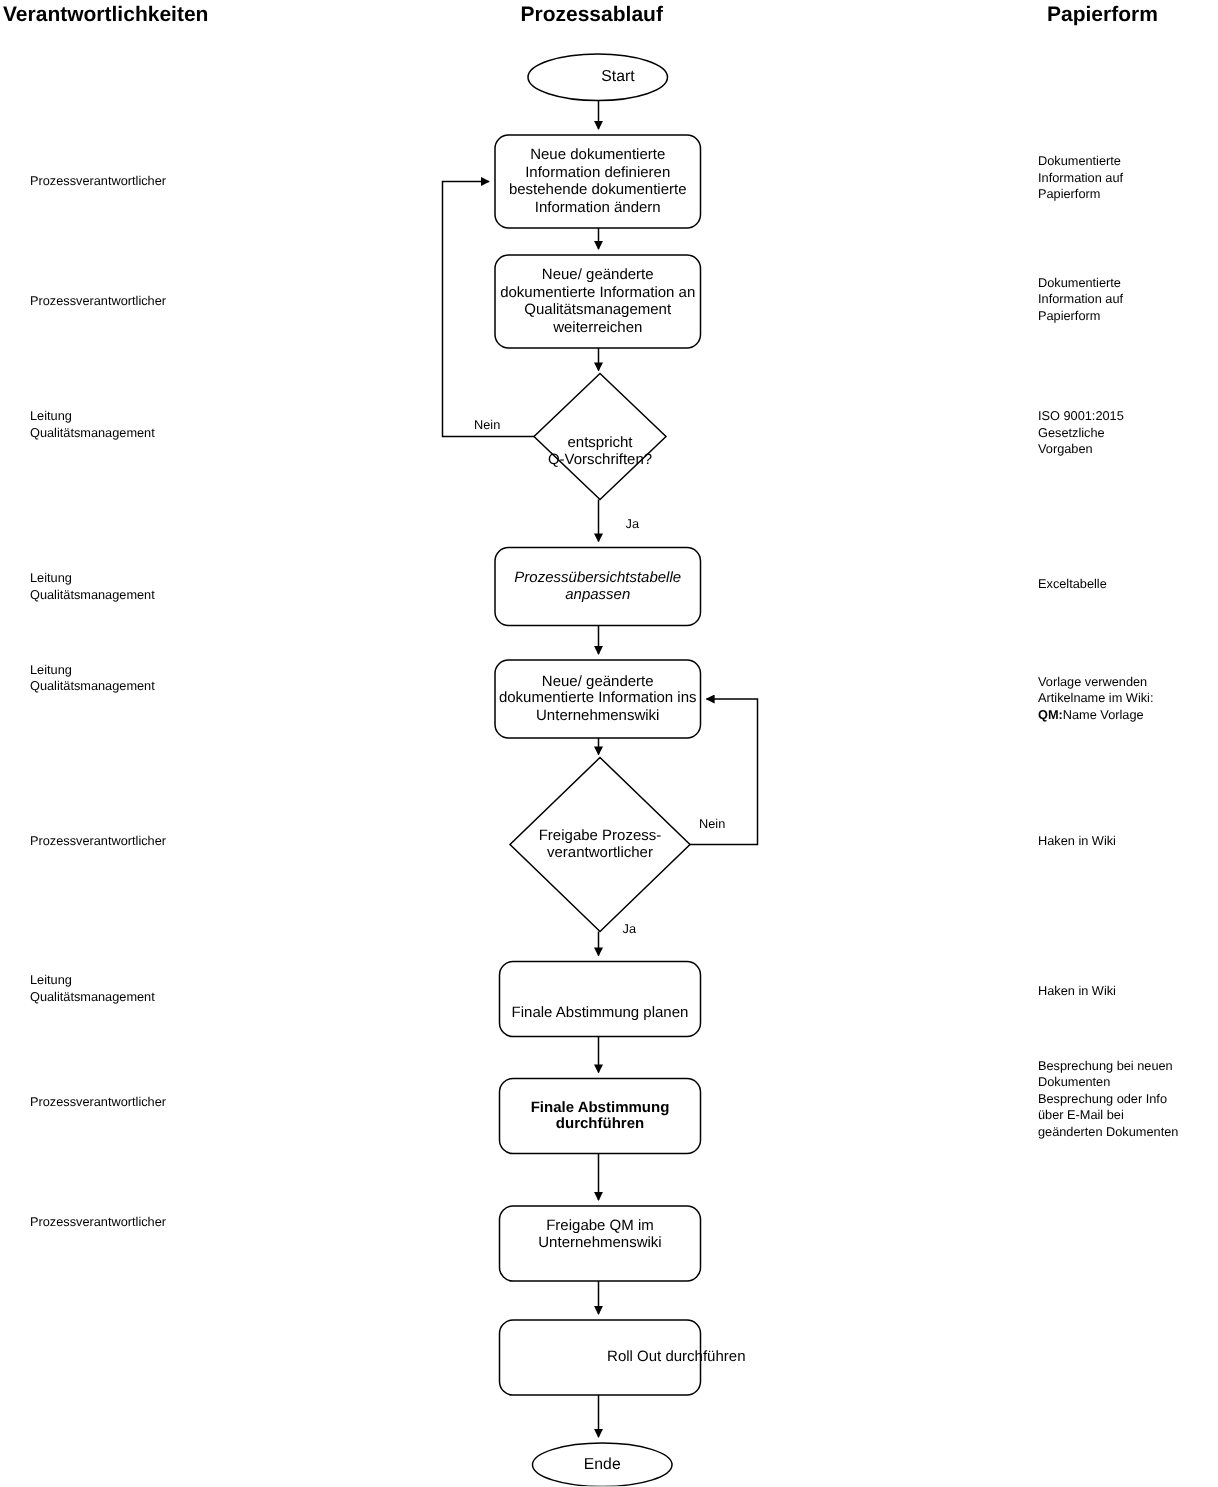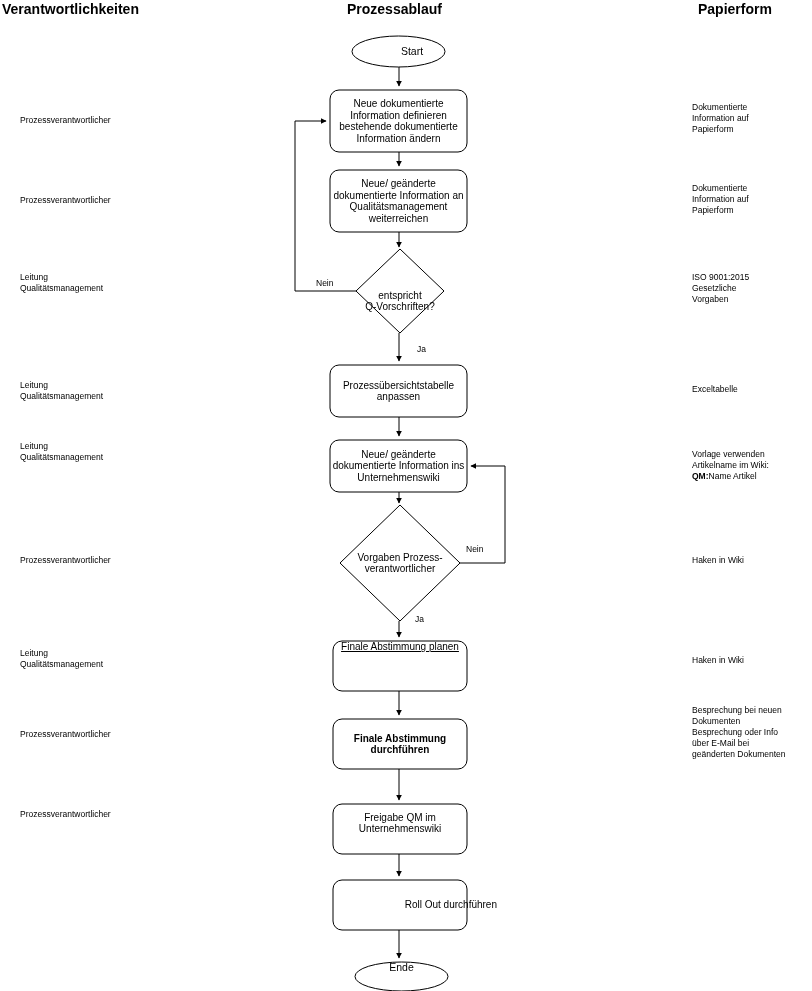--- a/index.html
+++ b/index.html
@@ -105,21 +105,21 @@
 Papierform</div>
       <div class="doc-label" style="top: 183px;">Dokumentierte
 Information auf
 Papierform</div>
       <div class="doc-label" style="top: 272px;">ISO 9001:2015
 Gesetzliche
 Vorgaben</div>
       <div class="doc-label" style="top: 384px;">Exceltabelle</div>
       <div class="doc-label" style="top: 449px;"><span>Vorlage verwenden
 Artikelname im Wiki:</span>
-<b>QM:</b><span>Name Artikel</span></div>
+<b>QM:</b><span>Name Vorlage</span></div>
       <div class="doc-label" style="top: 555px;">Haken in Wiki</div>
       <div class="doc-label" style="top: 655px;">Haken in Wiki</div>
       <div class="doc-label" style="top: 705px;">Besprechung bei neuen
 Dokumenten
 Besprechung oder Info
 über E-Mail bei
 geänderten Dokumenten</div>
     </div>
 
   <svg class="flow" viewBox="0 0 812 991">
@@ -177,34 +177,34 @@
       <div class="node-text" style="left: 300px; top: 90px; width: 197px; height: 62px; display: flex; align-items: center; justify-content: center;"><span style="white-space: pre-line;">Neue dokumentierte
 Information definieren
 bestehende dokumentierte
 Information ändern</span></div>
       <div class="node-text" style="left: 300px; top: 170px; width: 197px; height: 62px; display: flex; align-items: center; justify-content: center;"><span style="white-space: pre-line;">Neue/ geänderte
 dokumentierte Information an
 Qualitätsmanagement
 weiterreichen</span></div>
       <div class="node-text" style="left: 326px; top: 249px; width: 148px; height: 84px; display: flex; align-items: center; justify-content: center;"><span style="white-space: pre-line; margin-top: 20px;">entspricht
 Q-Vorschriften?</span></div>
-      <div class="node-text" style="left: 300px; top: 365px; width: 197px; height: 52px; display: flex; align-items: center; justify-content: center;"><span style="white-space: pre-line;">Prozessübersichtstabelle
+      <div class="node-text" style="left: 300px; top: 365px; width: 197px; height: 52px; display: flex; align-items: center; justify-content: center;"><span style="white-space: pre-line; font-style: italic;">Prozessübersichtstabelle
 anpassen</span></div>
       <div class="node-text" style="left: 300px; top: 440px; width: 197px; height: 52px; display: flex; align-items: center; justify-content: center;"><span style="white-space: pre-line;">Neue/ geänderte
 dokumentierte Information ins
 Unternehmenswiki</span></div>
-      <div class="node-text" style="left: 310px; top: 505px; width: 180px; height: 116px; display: flex; align-items: center; justify-content: center;"><span style="white-space: pre-line;">Vorgaben Prozess-
+      <div class="node-text" style="left: 310px; top: 505px; width: 180px; height: 116px; display: flex; align-items: center; justify-content: center;"><span style="white-space: pre-line;">Freigabe Prozess-
 verantwortlicher</span></div>
-      <div class="node-text" style="left: 303px; top: 641px; width: 194px; height: 40px; display: flex; align-items: flex-start; justify-content: center; text-decoration: underline;"><span style="white-space: pre-line;">Finale Abstimmung planen</span></div>
+      <div class="node-text" style="left: 303px; top: 641px; width: 194px; height: 40px; display: flex; align-items: flex-end; justify-content: center;"><span style="white-space: pre-line;">Finale Abstimmung planen</span></div>
       <div class="node-text" style="left: 303px; top: 719px; width: 194px; height: 50px; display: flex; align-items: center; justify-content: center;"><span style="white-space: pre-line; font-weight: bold;">Finale Abstimmung
 durchführen</span></div>
       <div class="node-text" style="left: 303px; top: 804px; width: 194px; height: 38px; display: flex; align-items: center; justify-content: center;"><span style="white-space: pre-line;">Freigabe QM im
 Unternehmenswiki</span></div>
       <div class="node-text" style="left: 303px; top: 880px; width: 194px; height: 50px; display: flex; align-items: center; justify-content: flex-end;"><span style="white-space: pre-line;">Roll Out durchführen</span></div>
-      <div class="node-text term-text" style="left: 325px; top: 962px; width: 153px; height: 29px; display: flex; justify-content: center;"><span style="white-space: pre-line;">Ende</span></div>
+      <div class="node-text term-text" style="left: 325px; top: 962px; width: 153px; height: 29px; display: flex; align-items: center; justify-content: center;"><span style="white-space: pre-line;">Ende</span></div>
     </div>
 
   <div id="edge-label-layer">
       <div class="edge-label" style="left: 316px; top: 278px;">Nein</div>
       <div class="edge-label" style="left: 417px; top: 344px;">Ja</div>
       <div class="edge-label" style="left: 466px; top: 544px;">Nein</div>
       <div class="edge-label" style="left: 415px; top: 614px;">Ja</div>
     </div>
 
 </div>

